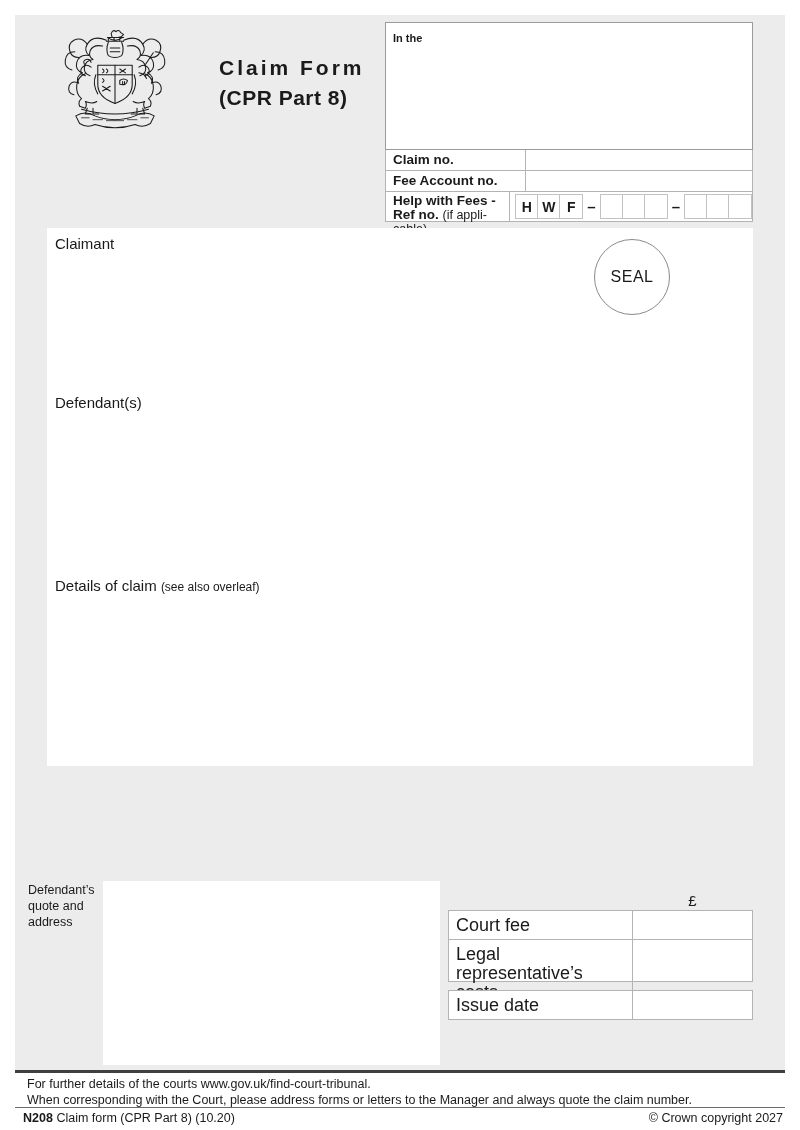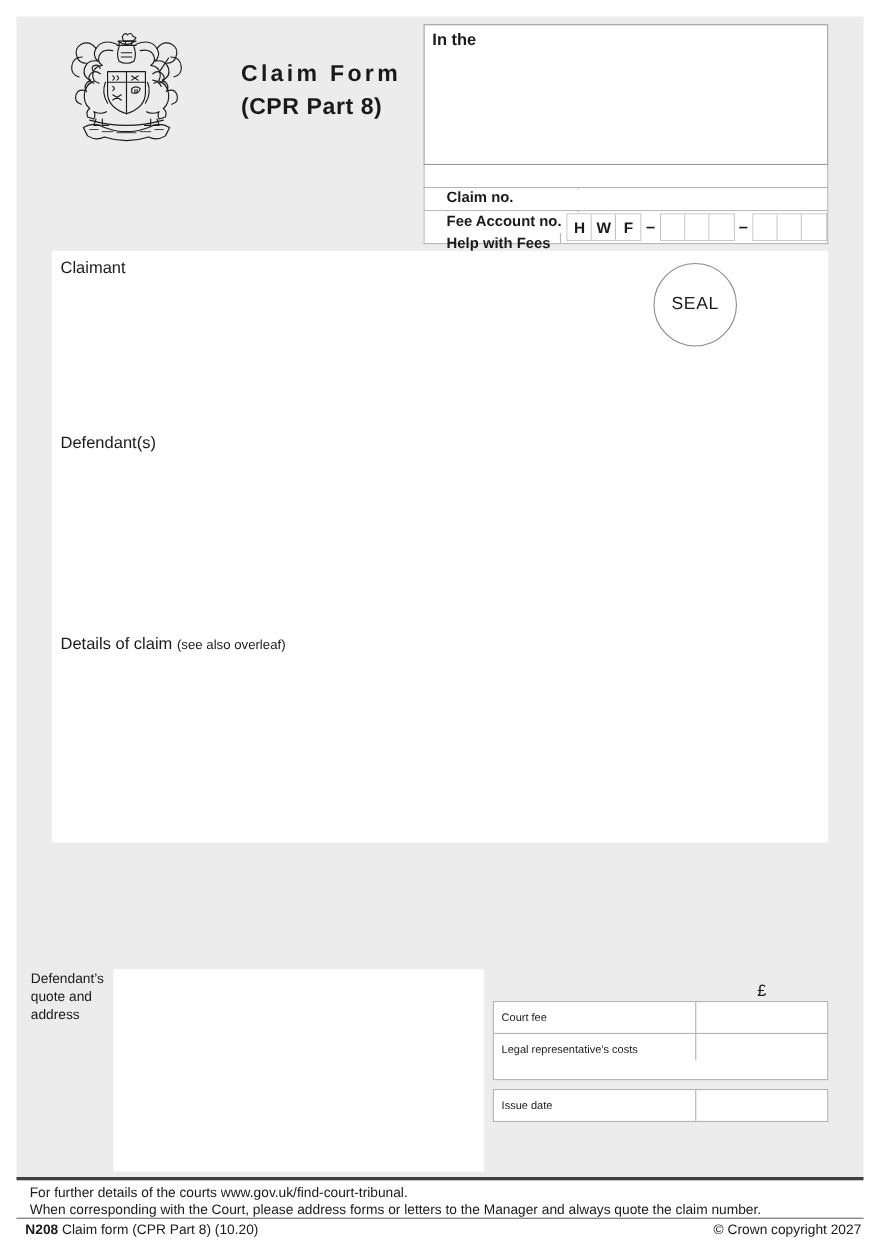--- a/index.html
+++ b/index.html
@@ -12,24 +12,24 @@
   .page-bg{left:15px;top:15px;width:770px;height:1056px;background:#ececec;}
 
   
   .title{left:219px;top:53px;font-weight:bold;font-size:21px;line-height:30px;}
   .title .t1{letter-spacing:3px;}
   .title .t2{letter-spacing:0.5px;}
 
   
   .court-box{left:385px;top:22px;width:368px;background:#fff;}
   .in-the{box-sizing:border-box;height:128px;border:1px solid #9a9a9a;padding:5px 7px;position:relative;background:#fff;}
-  .in-the .lbl{font-weight:bold;font-size:15px;}
+  .in-the .lbl{font-weight:bold;font-size:11px;}
   .in-the .fill{position:absolute;left:60px;top:4px;right:4px;bottom:4px;}
   .crow{box-sizing:border-box;display:flex;border:1px solid #b3b3b3;border-top:none;background:#fff;}
-  .crow .clabel{box-sizing:border-box;width:140px;border-right:1px solid #b3b3b3;padding:2px 4px 0 20px;font-size:13.5px;font-weight:bold;margin-top:20px;}
+  .crow .clabel{box-sizing:border-box;width:140px;border-right:1px solid #b3b3b3;padding:2px 4px 0 7px;font-size:13.5px;font-weight:bold;}
   .crow .cvalue{flex:1;position:relative;}
   .hwf-lbl{font-size:13px;line-height:14px;padding-top:1px;}
   .hwf-lbl .note{font-weight:normal;font-size:12.5px;}
   .hwf-value{display:flex;align-items:center;padding-left:5px;}
   .hwf-group{display:flex;border:1px solid #c2c2c2;}
   .hwf-cell{box-sizing:border-box;width:22px;height:23px;border-right:1px solid #c2c2c2;
             display:flex;align-items:center;justify-content:center;
             font-weight:bold;font-size:14px;background:#fff;}
   .hwf-cell:last-child{border-right:none;}
   .hwf-dash{font-weight:bold;font-size:15px;margin:0 4px;line-height:1;}
@@ -51,21 +51,21 @@
   .details-line .note{font-size:12px;}
 
   
   .def-addr-label{left:28px;top:882px;width:74px;font-size:12.5px;line-height:16px;}
   .addr-box{left:103px;top:881px;width:337px;height:184px;background:#fff;}
   .pound{left:632px;top:892px;width:121px;text-align:center;font-size:15px;}
   .fee-table{left:448px;width:305px;}
   .fee-row{box-sizing:border-box;display:flex;border:1px solid #b3b3b3;background:#fff;}
   .fee-row + .fee-row{border-top:none;}
   .fee-row .flbl{box-sizing:border-box;width:184px;border-right:1px solid #b3b3b3;
-                 font-size:10px;line-height:19px;padding:5px 4px 0 7px;}
+                 font-size:18px;line-height:19px;padding:5px 4px 0 7px;}
   .fee-row .fval{flex:1;}
   .h30{height:30px;} .h42{height:42px;flex-direction:column;}
 
   
   .rule-thick{left:15px;top:1070px;width:770px;height:3px;background:#3f3f3f;}
   .rule-thin{left:15px;top:1107px;width:770px;height:1px;background:#6a6a6a;}
   .ftext{left:27px;font-size:12.5px;}
   .f1{top:1077px;} .f2{top:1093px;}
   .fbottom{left:23px;top:1111px;width:760px;display:flex;justify-content:space-between;font-size:12.5px;}
   .fbottom .code{font-weight:bold;}

